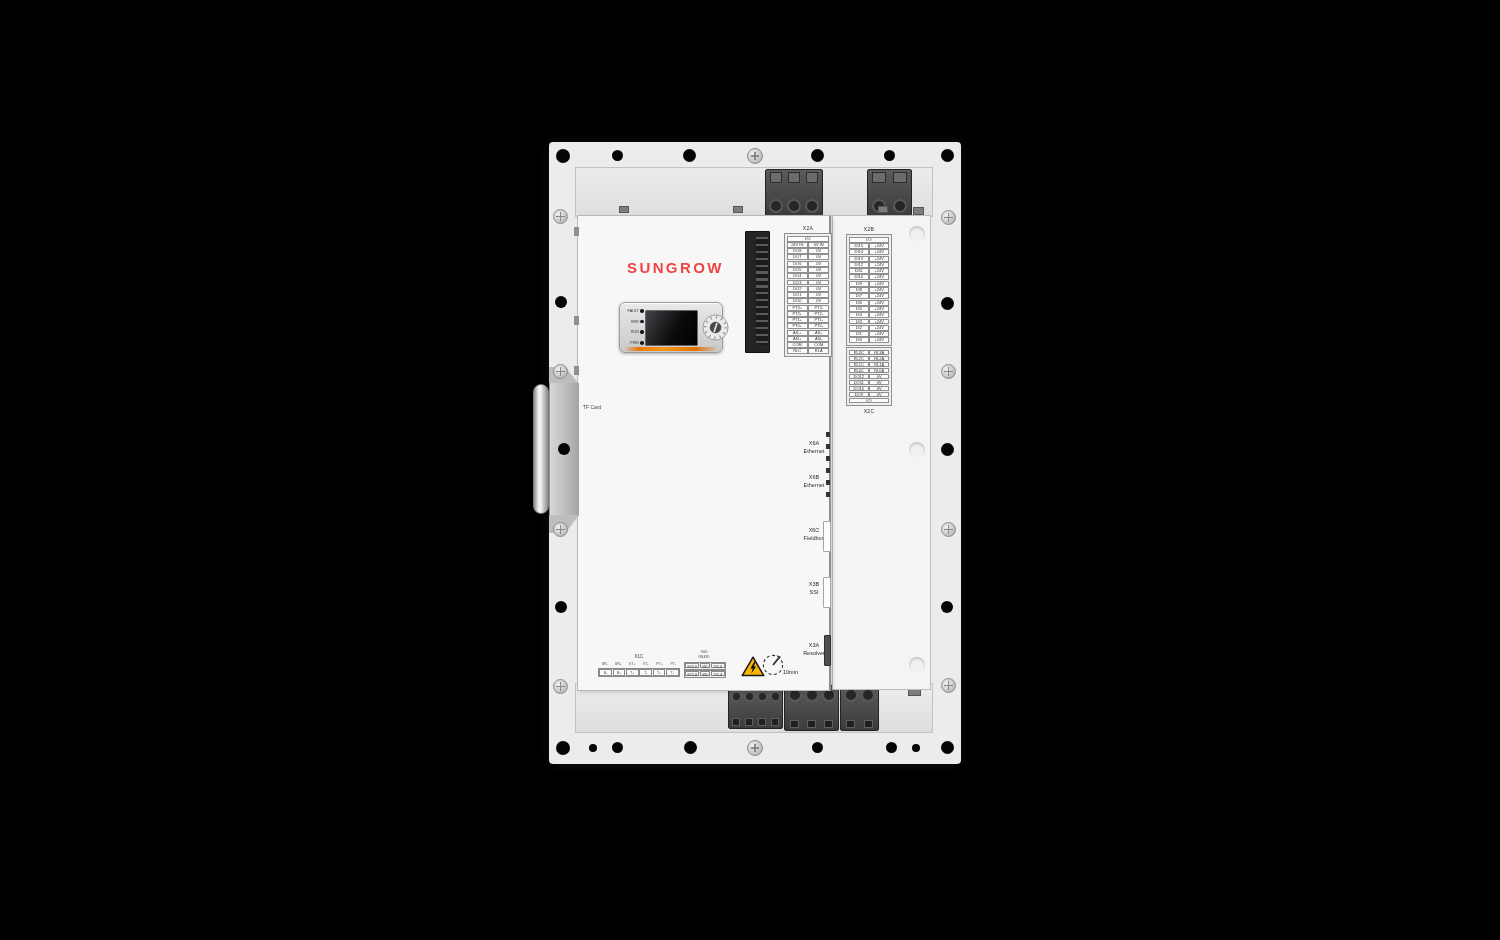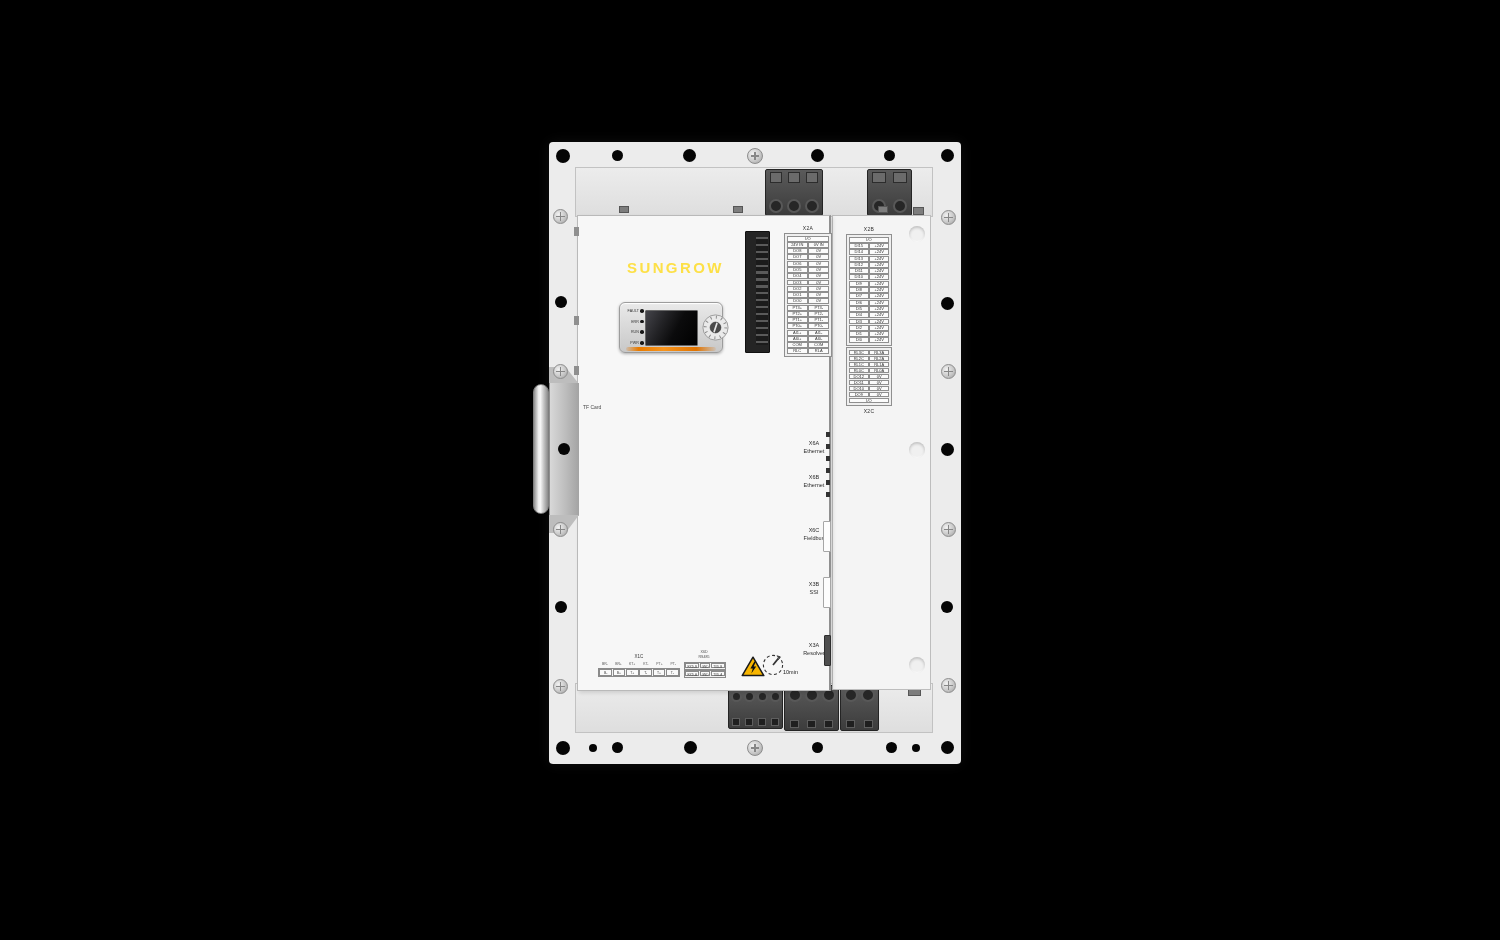--- a/index.html
+++ b/index.html
@@ -21,21 +21,21 @@
   .door { background:#f7f7f7; border:1px solid #b9b9b9; border-right:2px solid #909090;
           box-shadow:2px 2px 4px rgba(0,0,0,.12); }
 
   .recess { border-radius:50%; background:#f0f0f0;
             box-shadow:inset 0 1.5px 3px rgba(0,0,0,.22), inset 0 -1px 1px rgba(255,255,255,.85); }
   .clip-dark { background:#7d7d7d; border:1px solid #565656; }
   .clip-light { background:#dcdcdc; border:1px solid #a9a9a9; }
   .hinge-mark { background:#8f8f8f; }
 
   
-  .logo { font-size:15px; font-weight:700; letter-spacing:2.4px; color:#fde047;
+  .logo { font-size:15px; font-weight:700; letter-spacing:2.4px; color:#ef4444;
           transform:scaleY(.95); white-space:nowrap;text-align:right; }
 
   
   .module { background:linear-gradient(180deg,#e9e9e9,#c8c8c8); border:1px solid #9c9c9c;
             border-radius:6px; box-shadow:inset 0 1px 1px #fff, 0 1px 3px rgba(0,0,0,.3); }
   .led-col { display:flex; flex-direction:column; gap:4.6px; }
   .led-row { display:flex; align-items:center; justify-content:flex-end; width:21px; height:6px; }
   .led-label { font-size:3.6px; color:#2e2e2e; letter-spacing:.1px; }
   .led-dot { width:3.6px; height:3.6px; background:#161616; border-radius:50%; margin-left:1.4px; }
   .lcd { border:1px solid #666; border-radius:1px;

